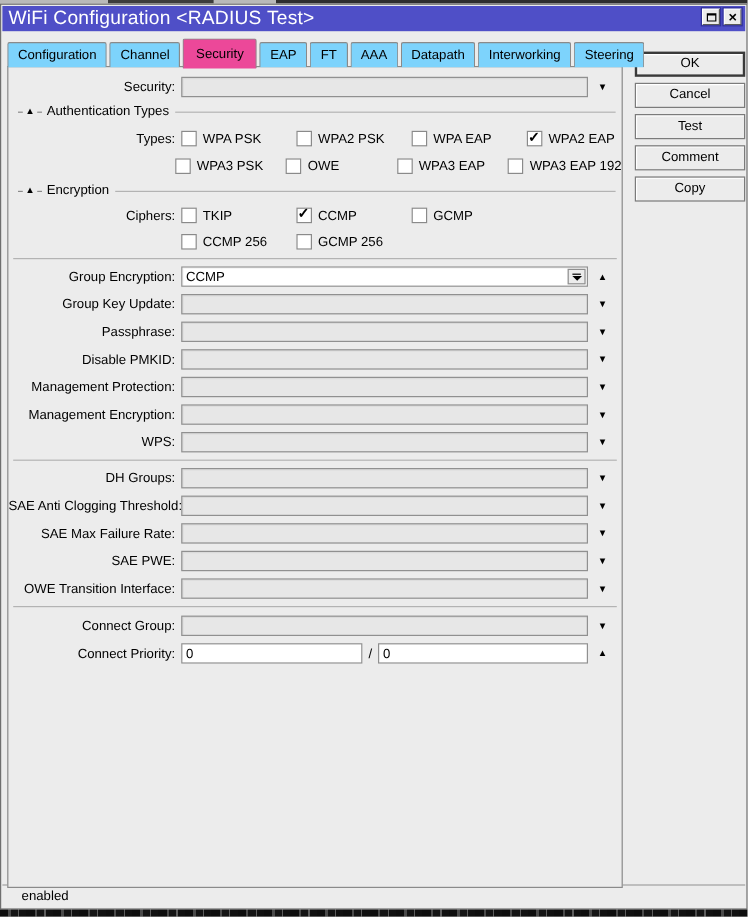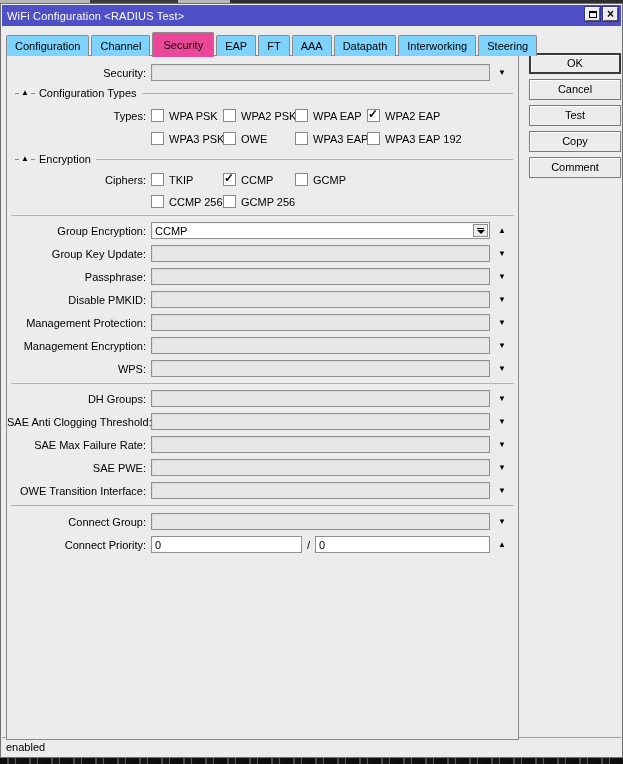--- a/index.html
+++ b/index.html
@@ -14,21 +14,21 @@
   .bg-top .frag2 { position:absolute; left:230px; top:0; width:393px; height:3px; background:#2e2e2e; }
   .bg-bottom { position:absolute; left:0; bottom:0; width:623px; height:6px;
     background:repeating-linear-gradient(90deg,#0d0d0d 0 7px,#4a4a4a 7px 9px,#141414 9px 15px,#5d5d5d 15px 16px,#101010 16px 22px); }
 
   
   .window { position:absolute; top:3px; left:0; width:623px; height:755px;
             background:var(--dialogbg); border:1px solid #6f6f6f; }
 
   .titlebar { position:absolute; top:1px; left:1px; right:1px; height:21px;
               background:var(--titlebar); display:flex; align-items:center; }
-  .title-text { color:#fff; font-size:11px; padding-left:5px; letter-spacing:0.2px; }
+  .title-text { color:#fff; font-size:16px; padding-left:5px; letter-spacing:0.2px; }
   .win-btns { position:absolute; right:4px; top:3px; display:flex; gap:3px; }
   .win-btn { width:15px; height:14px; background:#ececec; border:1px solid;
              border-color:#ffffff #5a5a5a #5a5a5a #ffffff; outline:1px solid #30309a;
              display:flex; align-items:center; justify-content:center; cursor:default; }
   .max-glyph { width:8px; height:7px; border:1px solid #000; border-top-width:2px; }
   .close-glyph { font-size:12px; font-weight:bold; line-height:10px; }
 
   
   .tabbar { position:absolute; left:5px; top:27px; height:25px; display:flex; align-items:flex-end; z-index:3; }
   .tab { height:21px; line-height:20px; padding:0 8px; background:#7dd3fc; color:#000;
@@ -68,40 +68,40 @@
   .shdr { display:flex; align-items:center; height:12px; padding-left:8px; }
   .shdr.mb8 { margin-bottom:8px; } .shdr.mb6 { margin-bottom:6px; }
   .shdr .dash { width:4px; height:1px; background:#8a8a8a; }
   .shdr .tri-up { font-size:8px; line-height:8px; padding:0 2px; cursor:default; }
   .shdr .stitle { padding:0 5px 0 4px; white-space:nowrap; }
   .shdr .rule { flex:1; height:1px; background:#b3b3b3; margin-right:5px; }
   .sep { height:1px; background:#b3b3b3; }
   .sep.a { margin:5px 4px 6px; } .sep.b { margin:0 4px 6px; } .sep.c { margin:2px 4px 7px; }
 
   
-  .cbcell { width:72px; display:flex; align-items:center; }
+  .cbcell { width:96px; display:flex; align-items:center; }
   .cbcell.last { width:auto; }
   .cbox { width:13px; height:13px; background:#fff; border:1px solid #8a8a8a;
           margin-right:5px; position:relative; flex:none; cursor:default; }
   .cbox .check { display:none; position:absolute; top:-3px; left:0; font-size:12px; font-weight:bold; }
   .cbox.checked .check { display:block; }
   .cblabel { white-space:nowrap; cursor:default; }
 
   
-  .btncol { position:absolute; left:528px; top:49px; width:92px; }
+  .btncol { position:absolute; left:528px; top:39px; width:92px; }
   .btn { width:92px; height:21px; background:#ececec; border:1px solid #7b7b7b;
          box-shadow: inset 1px 1px 0 #fff; text-align:center; line-height:19px;
          margin-bottom:5px; cursor:default; }
   .btn.default { border:2px solid #3a3a3a; line-height:17px; }
   .btn.gap { margin-top:8px; }
 
   
   .statusbar { position:absolute; left:1px; right:1px; bottom:1px; height:19px;
                border-top:1px solid #9f9f9f; background:#ececec;
-               line-height:18px; padding-left:4px; }
+               line-height:18px; padding-left:16px; }
 </style>
 </head>
 <body>
 
 <div id="canvas">
 
   <div class="bg-top">
     <div class="frag1"></div>
     <div class="frag2"></div>
   </div>
@@ -140,21 +140,21 @@
           <div class="fld"></div>
           <div class="arr">
             <span>▼</span>
           </div>
         </div>
 
         <div class="shdr mb8">
           <span class="dash"></span>
           <span class="tri-up">▲</span>
           <span class="dash"></span>
-          <span class="stitle">Configuration Types</span>
+          <span class="stitle">Authentication Types</span>
           <span class="rule"></span>
         </div>
 
         <div class="frow">
           <div class="lbl">Types:</div>
           <div class="cbcell">
             <span class="cbox"></span>
             <span class="cblabel">WPA PSK</span>
           </div>
           <div class="cbcell">
@@ -359,22 +359,22 @@
           </div>
         </div>
 
       </div>
     </div>
 
     <div class="btncol">
       <div class="btn default">OK</div>
       <div class="btn">Cancel</div>
       <div class="btn">Test</div>
+      <div class="btn">Comment</div>
       <div class="btn">Copy</div>
-      <div class="btn">Comment</div>
     </div>
 
     <div class="statusbar">
       <span>enabled</span>
     </div>
 
   </div>
 
   <div class="bg-bottom"></div>
 </div>

